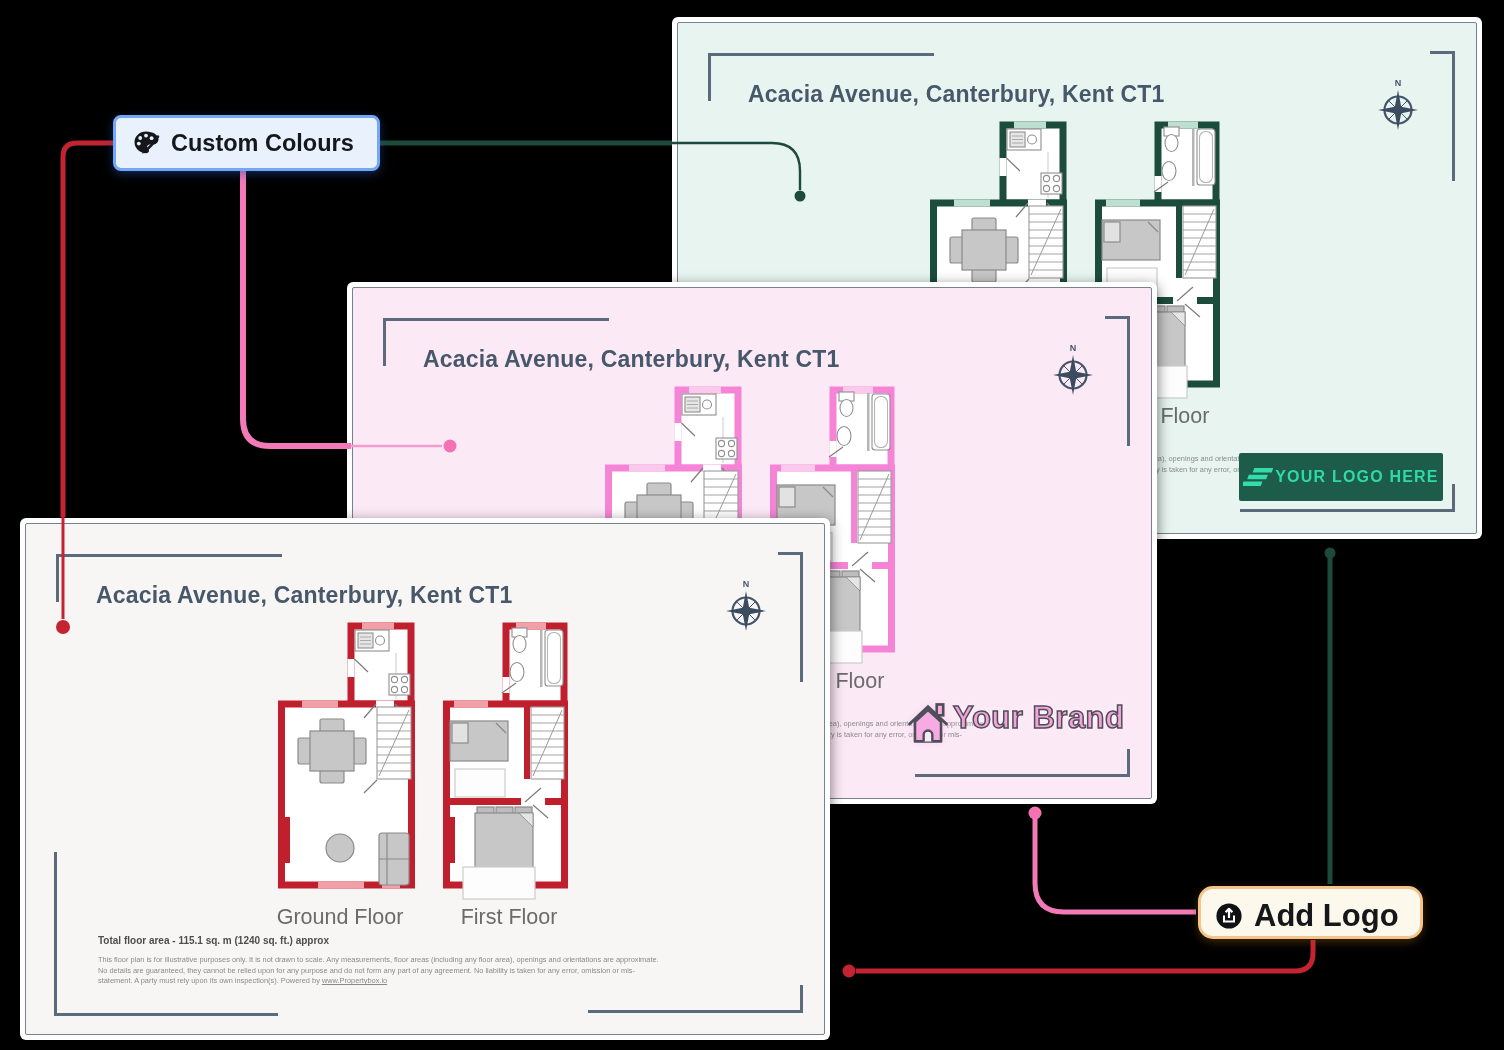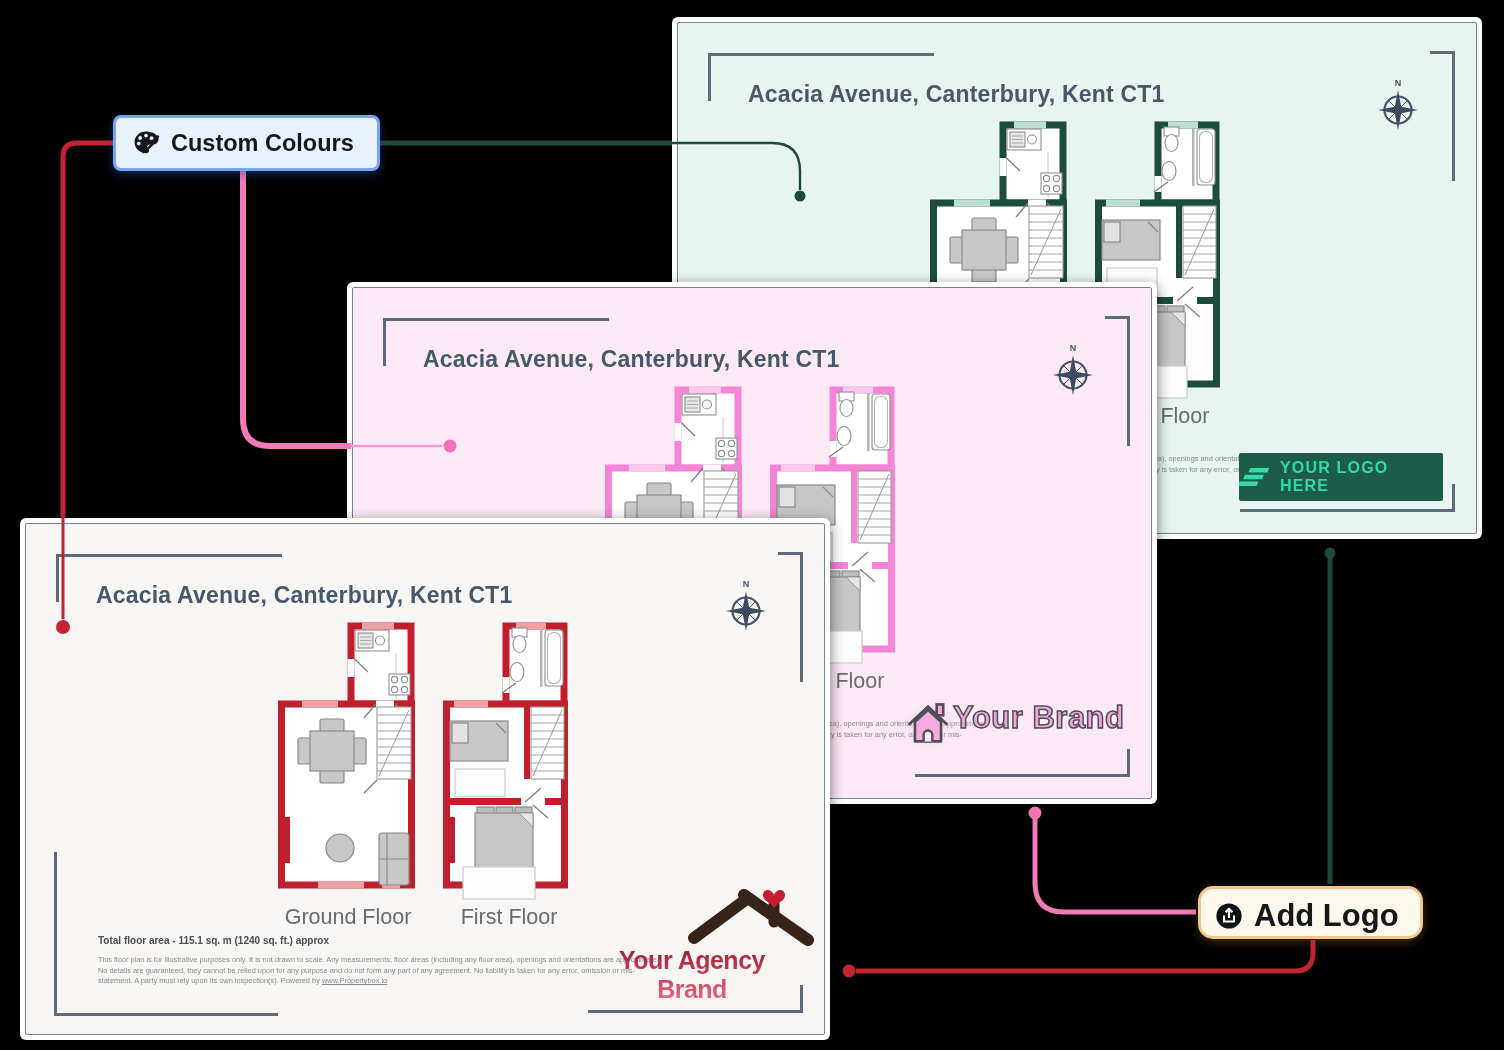--- a/index.html
+++ b/index.html
@@ -25,30 +25,30 @@
   .bl-h{left:28px;top:489px;width:224px;height:3px;}
   .br-h{left:562px;top:486px;width:215px;height:3px;}
   .br-v{left:774px;top:461px;width:3px;height:28px;}
 
   .address{position:absolute;left:70px;top:58px;font-size:23px;font-weight:bold;
            color:#48586b;letter-spacing:.2px;}
   .compass{position:absolute;left:698px;top:52px;width:44px;height:58px;}
   .plan{position:absolute;left:252px;top:95px;width:320px;height:292px;}
 
   .flabel{position:absolute;top:381px;font-size:21.5px;color:#6b6b6b;text-align:center;}
-  .lbl-ground{left:250px;width:144px;}
+  .lbl-ground{left:242px;width:144px;}
   .lbl-first{left:416px;width:134px;}
 
   .total-area{position:absolute;left:72px;top:411px;font-size:10px;font-weight:bold;color:#4d4d4d;}
   .disclaimer{position:absolute;left:72px;top:431px;font-size:7.4px;color:#8a8a8a;line-height:1.45;}
   .disclaimer .lnk{text-decoration:underline;margin-top:44px;}
 
   
   .logo-teal{position:absolute;left:561px;top:430px;width:204px;height:48px;background:#1d5c49;
-        display:flex;align-items:center;justify-content:center;gap:11px;border-radius:2px;}
+        display:flex;align-items:center;justify-content:center;gap:2px;border-radius:2px;}
   .logo-teal .lt-text{color:#2fd9a6;font-weight:bold;font-size:16px;letter-spacing:1.2px;}
 
   .logo-pink{position:absolute;left:550px;top:412px;display:flex;align-items:flex-start;gap:0;}
   .logo-pink .lp-text{font-size:31px;font-weight:800;color:#f4a3dc;
         -webkit-text-stroke:1.5px #4e4e57;letter-spacing:.5px;
         text-shadow:0 0 6px rgba(255,255,255,.65);}
 
   .logo-front{position:absolute;left:556px;top:356px;width:234px;height:122px;}
   .logo-front svg{position:absolute;left:104px;top:2px;}
   .agency-text{position:absolute;left:10px;top:66px;width:200px;text-align:center;
@@ -257,28 +257,20 @@
         <use href="#floorplan"></use>
       </svg>
     <div class="flabel lbl-ground">Ground Floor</div>
     <div class="flabel lbl-first">First Floor</div>
     <div class="total-area">Total floor area - 115.1 sq. m (1240 sq. ft.) approx</div>
     <div class="disclaimer">
       <div>This floor plan is for illustrative purposes only. It is not drawn to scale. Any measurements, floor areas (including any floor area), openings and orientations are approximate.</div>
       <div>No details are guaranteed, they cannot be relied upon for any purpose and do not form any part of any agreement. No liability is taken for any error, omission or mis-</div>
       <div><span>statement. A party must rely upon its own inspection(s). Powered by </span><span class="lnk">www.Propertybox.io</span></div>
     </div>
-    <div class="logo-front">
-      <svg width="130" height="64" viewBox="0 0 130 64">
-        <path d="M8,56 L62,16 M58,13 L122,58" stroke="#362419" stroke-width="12" stroke-linecap="round" fill="none"></path>
-        <path d="M88,22 V40" stroke="#362419" stroke-width="11" stroke-linecap="round" fill="none"></path>
-        <path d="M88,26 C84,20 77,19 77,13 C77,8.5 82,6.5 85,9 C86.8,10.4 88,12.5 88,12.5 C88,12.5 89.2,10.4 91,9 C94,6.5 99,8.5 99,13 C99,19 92,20 88,26 Z" fill="#c41f30"></path>
-      </svg>
-      <div class="agency-text">Your Agency Brand</div>
-    </div>
   </div>
 </div>
 
 <svg class="connectors" width="1504" height="1050">
   <g fill="none">
     <path d="M113,143 H77 Q63,143 63,157 V517" stroke="#c42432" stroke-width="5"></path>
     <path d="M63,517 V619" stroke="#c42432" stroke-width="3"></path>
     <circle cx="63" cy="627" r="7" fill="#c42432"></circle>
 
     <path d="M372,143 H672" stroke="#1d4a3c" stroke-width="5"></path>

